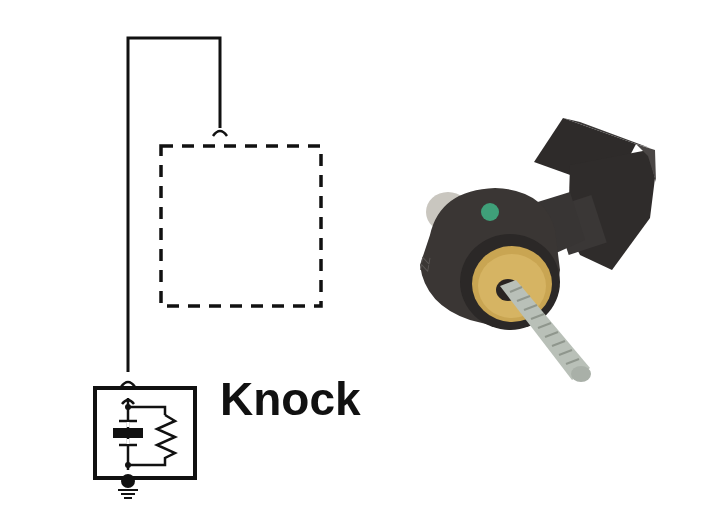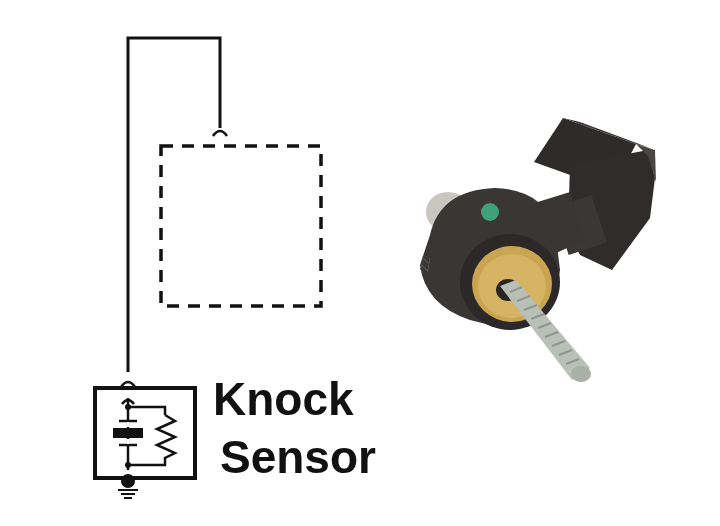--- a/index.html
+++ b/index.html
@@ -97,15 +97,14 @@
           <line x1="559" y1="355" x2="572" y2="350"></line>
           <line x1="566" y1="364" x2="579" y2="359"></line>
         </g>
         <ellipse cx="581" cy="374" rx="10" ry="8" fill="#a9b0a8"></ellipse>
       </g>
 
       <text x="428" y="272" font-family="Liberation Sans, sans-serif" font-size="12" fill="#5a5655" transform="rotate(-80 428 272)">ZZ</text>
     </g>
   </svg>
 
-  <div class="label" style="left:213px; top:372px;">Knock</div>
-  <div class="label" style="left:220px; top:430px;">Sensor</div>
+  <div class="label" style="left:220px; top:372px;">Knock</div>
 </div>
 
 </body></html>

